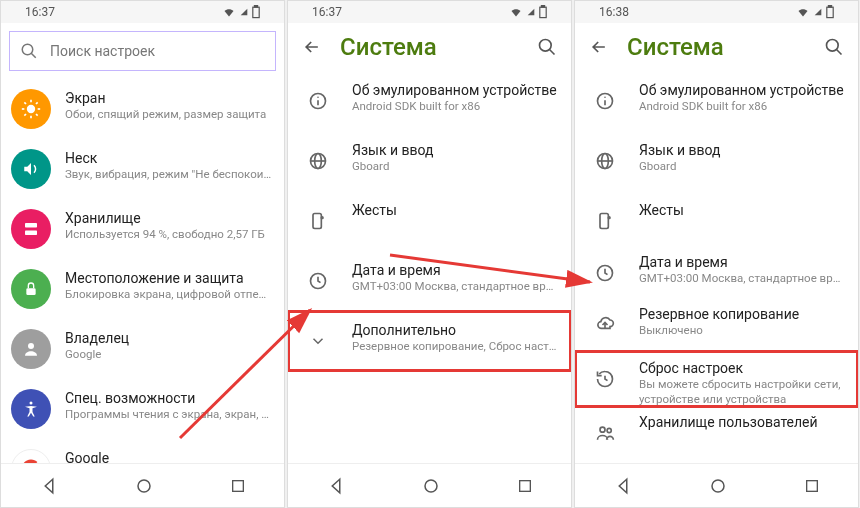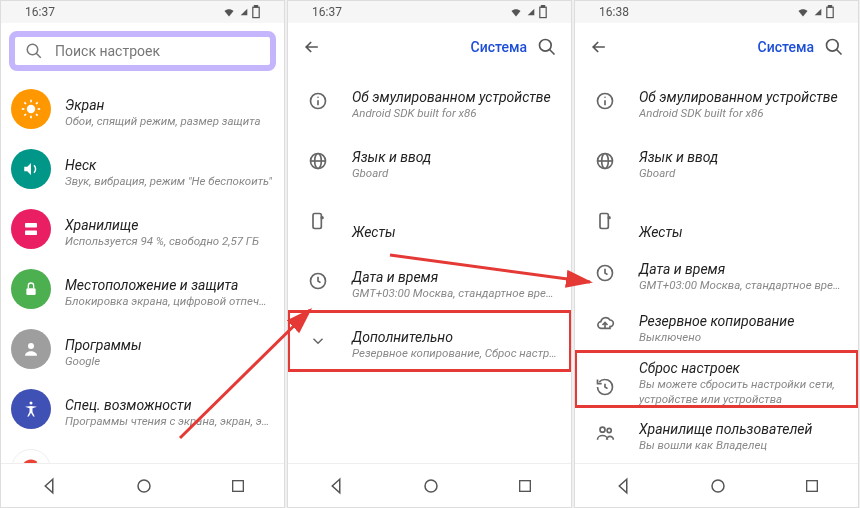--- a/index.html
+++ b/index.html
@@ -31,55 +31,53 @@
     justify-content: space-between;
     padding: 0 24px;
     font-size: 12px;
     color: #555;
   }
   .status-right { display: flex; align-items: center; gap: 4px; }
   .status-right svg { display:block; }
   .search-box {
     margin: 8px;
     height: 40px;
-    border: 6px solid #c4b5fd;
-    border-radius: 8px;
+    border: 1px solid #c4b5fd;
+    border-radius: 0;
     display: flex;
     align-items: center;
     padding: 0 10px;
     color: #777;
     font-size: 14px;
   }
   .search-box svg { margin-right: 12px; flex-shrink:0; }
   .appbar {
     height: 48px;
     display: flex;
     align-items: center;
     padding: 0 4px;
   }
   .appbar .icon-btn {
     width: 40px; height:40px;
     display:flex; align-items:center; justify-content:center;
     color:#555;
   }
   .appbar .title {
     flex: 1;
-    color: #1d4ed8;
-    font-size: 14px;
+    color: #4d7c0f;
+    font-size: 24px;
     font-weight: 500;
     padding-left: 8px;
-    text-align: right;
   }
   .list { flex: 1; overflow: hidden; }
   .row {
     display: flex;
-    align-items: flex-end;
+    align-items: flex-start;
     padding: 10px 12px 10px 10px;
     min-height: 50px;
-    font-style: italic;
   }
   .row .icon-wrap {
     width: 40px; height: 40px;
     border-radius: 50%;
     display: flex; align-items: center; justify-content: center;
     flex-shrink: 0;
     margin-right: 14px;
     color: #fff;
   }
   .row .icon-wrap.plain {
@@ -199,21 +197,21 @@
         </div>
     </div>
     <div class="row">
       <div class="icon-wrap" style="background:#9e9e9e">
           <svg width="18" height="18" viewBox="0 0 24 24" fill="#fff">
             <circle cx="12" cy="8" r="4"></circle>
             <path d="M4 21c0-4 4-6 8-6s8 2 8 6"></path>
           </svg>
         </div>
       <div class="text">
-          <div class="title">Программы</div>
+          <div class="title">Владелец</div>
           <div class="sub">Google</div>
         </div>
     </div>
     <div class="row">
       <div class="icon-wrap" style="background:#3f51b5">
           <svg width="18" height="18" viewBox="0 0 24 24" fill="#fff">
             <circle cx="12" cy="4" r="2"></circle>
             <path d="M4 9l8-1 8 1-6 2v5l3 6h-2l-3-5-3 5H7l3-6v-5L4 9z"></path>
           </svg>
         </div>
@@ -463,21 +461,20 @@
     <div class="row" style="padding-top:6px;padding-bottom:6px">
       <div class="icon-wrap plain">
           <svg width="20" height="20" viewBox="0 0 24 24" fill="none" stroke="#666" stroke-width="2">
             <circle cx="9" cy="8" r="3"></circle>
             <circle cx="17" cy="9" r="2.5"></circle>
             <path d="M3 20c0-3 3-5 6-5s6 2 6 5M14 20c0-2 2-4 4-4s4 2 4 4"></path>
           </svg>
         </div>
       <div class="text">
           <div class="title">Хранилище пользователей</div>
-          <div class="sub">Вы вошли как Владелец</div>
         </div>
     </div>
 
   </div>
   <div class="navbar">
     <svg width="18" height="18" viewBox="0 0 24 24" fill="none" stroke="#555" stroke-width="2">
         <path d="M17 3L7 12l10 9z"></path>
       </svg>
     <svg width="18" height="18" viewBox="0 0 24 24" fill="none" stroke="#555" stroke-width="2">
         <circle cx="12" cy="12" r="8"></circle>

